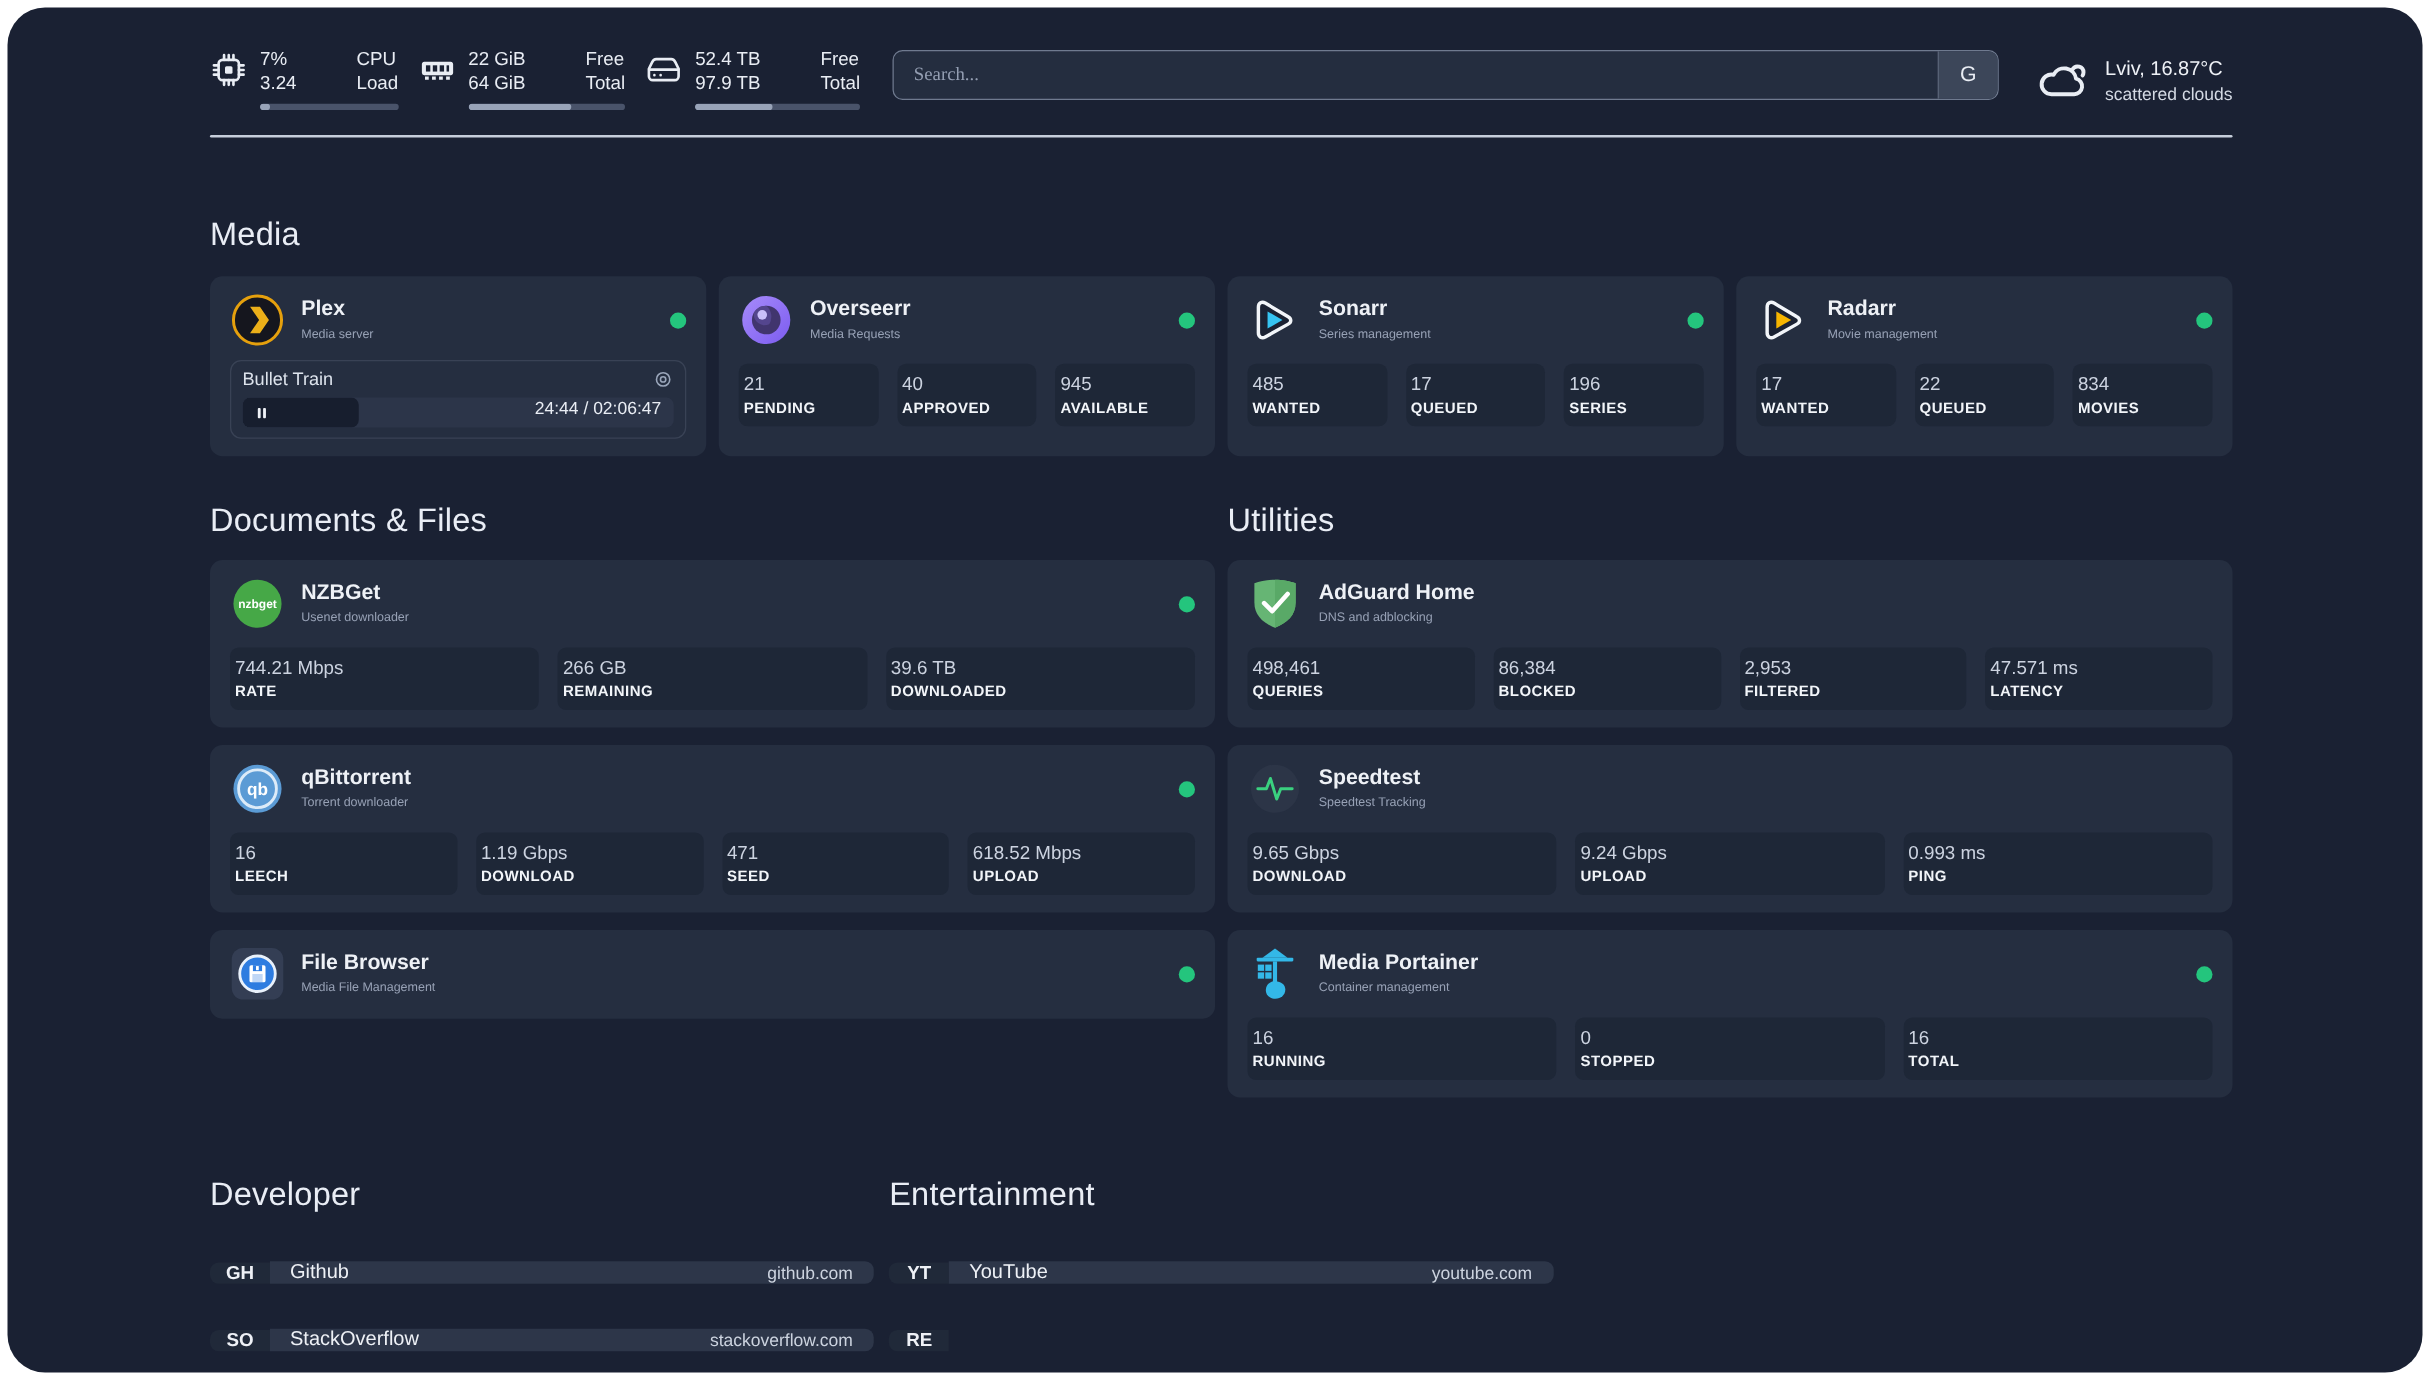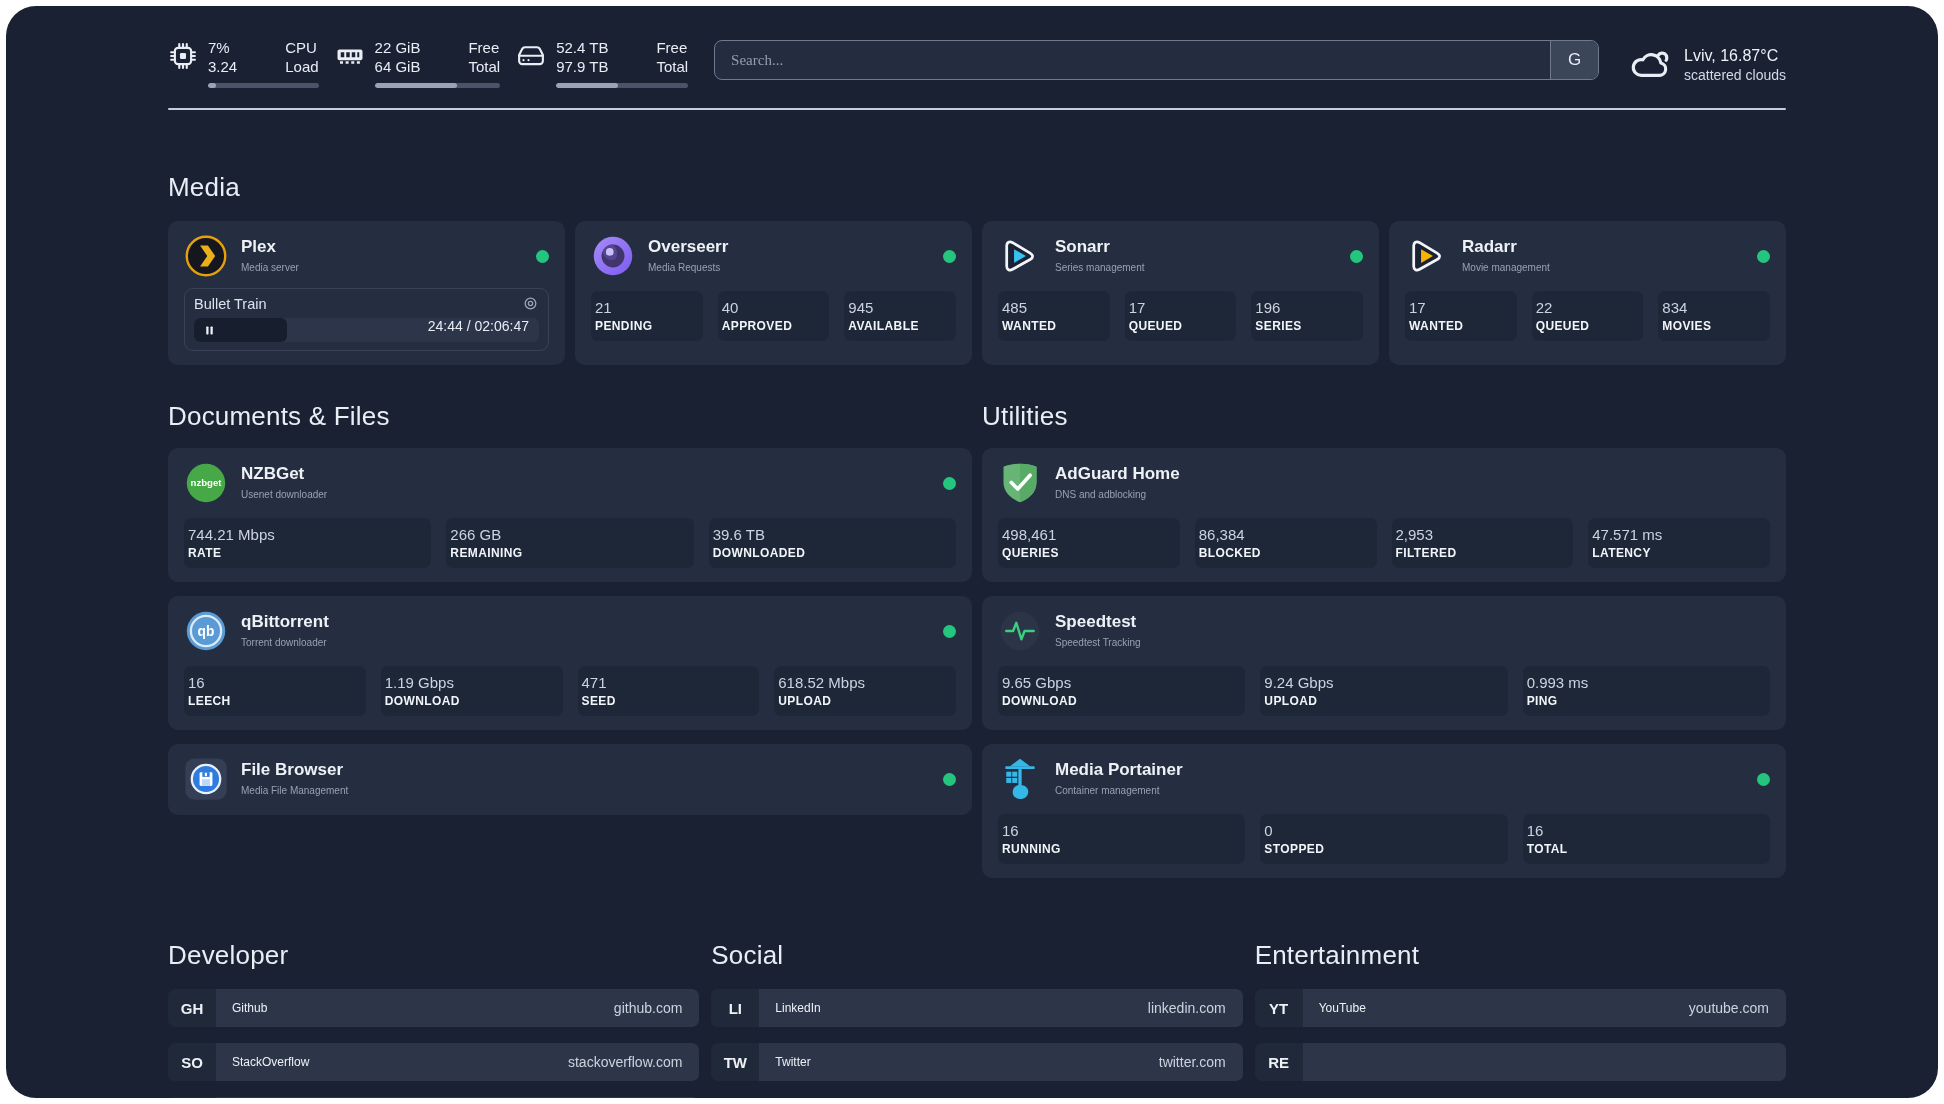--- a/index.html
+++ b/index.html
@@ -98,32 +98,32 @@
     border-radius: 6px; display: flex; align-items: center; padding-left: 9px;
   }
   .np-pause { line-height: 0; cursor: pointer; }
   .np-pause svg { width: 13px; height: 13px; }
   .np-time { margin-left: auto; padding-right: 10px; font-size: 14px; color: #e9edf4; position: relative; z-index: 1; }
 
   
   .bookmarks { display: grid; grid-template-columns: 1fr 1fr 1fr; gap: 12px; align-items: start; margin-top: 62px; padding-bottom: 46px; }
   .bm-col .section-title { margin-bottom: 18px; }
   .bm-list { display: flex; flex-direction: column; gap: 16px; }
-  .bm-row { display: flex; height: 38px; cursor: pointer; }
+  .bm-row { display: flex; height: 38px; cursor: pointer; align-items: flex-end; }
   .bm-abbr {
     width: 48px; flex: 0 0 auto; background: #202939; border-radius: 7px 0 0 7px;
     color: #eef1f6; font-weight: 700; font-size: 15px;
     display: flex; align-items: center; justify-content: center;
   }
   .bm-pill {
     flex: 1; background: #2d3649; border-radius: 0 7px 7px 0;
     display: flex; align-items: center; justify-content: space-between;
     padding: 0 17px 0 16px;
   }
-  .bm-name { font-size: 12px; color: #eef1f6; }
+  .bm-name { font-size: 16px; color: #eef1f6; }
   .bm-url { font-size: 14px; color: #ccd3df; }
 </style>
 </head>
 <body>
 
 <div class="dashboard">
   <div class="content">
 
     <header class="topbar">
       <div class="sys-stats" id="sysStats">
@@ -563,39 +563,20 @@
               <div class="bm-row">
       <span class="bm-abbr">DT</span>
       <span class="bm-pill">
         
         
       </span>
     </div>
             </div>
   </div>
           <div class="bm-col">
-    <h2 class="section-title">Social</h2>
-    <div class="bm-list">
-              <div class="bm-row">
-      <span class="bm-abbr">LI</span>
-      <span class="bm-pill">
-        <span class="bm-name">LinkedIn</span>
-        <span class="bm-url">linkedin.com</span>
-      </span>
-    </div>
-              <div class="bm-row">
-      <span class="bm-abbr">TW</span>
-      <span class="bm-pill">
-        <span class="bm-name">Twitter</span>
-        <span class="bm-url">twitter.com</span>
-      </span>
-    </div>
-            </div>
-  </div>
-          <div class="bm-col">
     <h2 class="section-title">Entertainment</h2>
     <div class="bm-list">
               <div class="bm-row">
       <span class="bm-abbr">YT</span>
       <span class="bm-pill">
         <span class="bm-name">YouTube</span>
         <span class="bm-url">youtube.com</span>
       </span>
     </div>
               <div class="bm-row">

